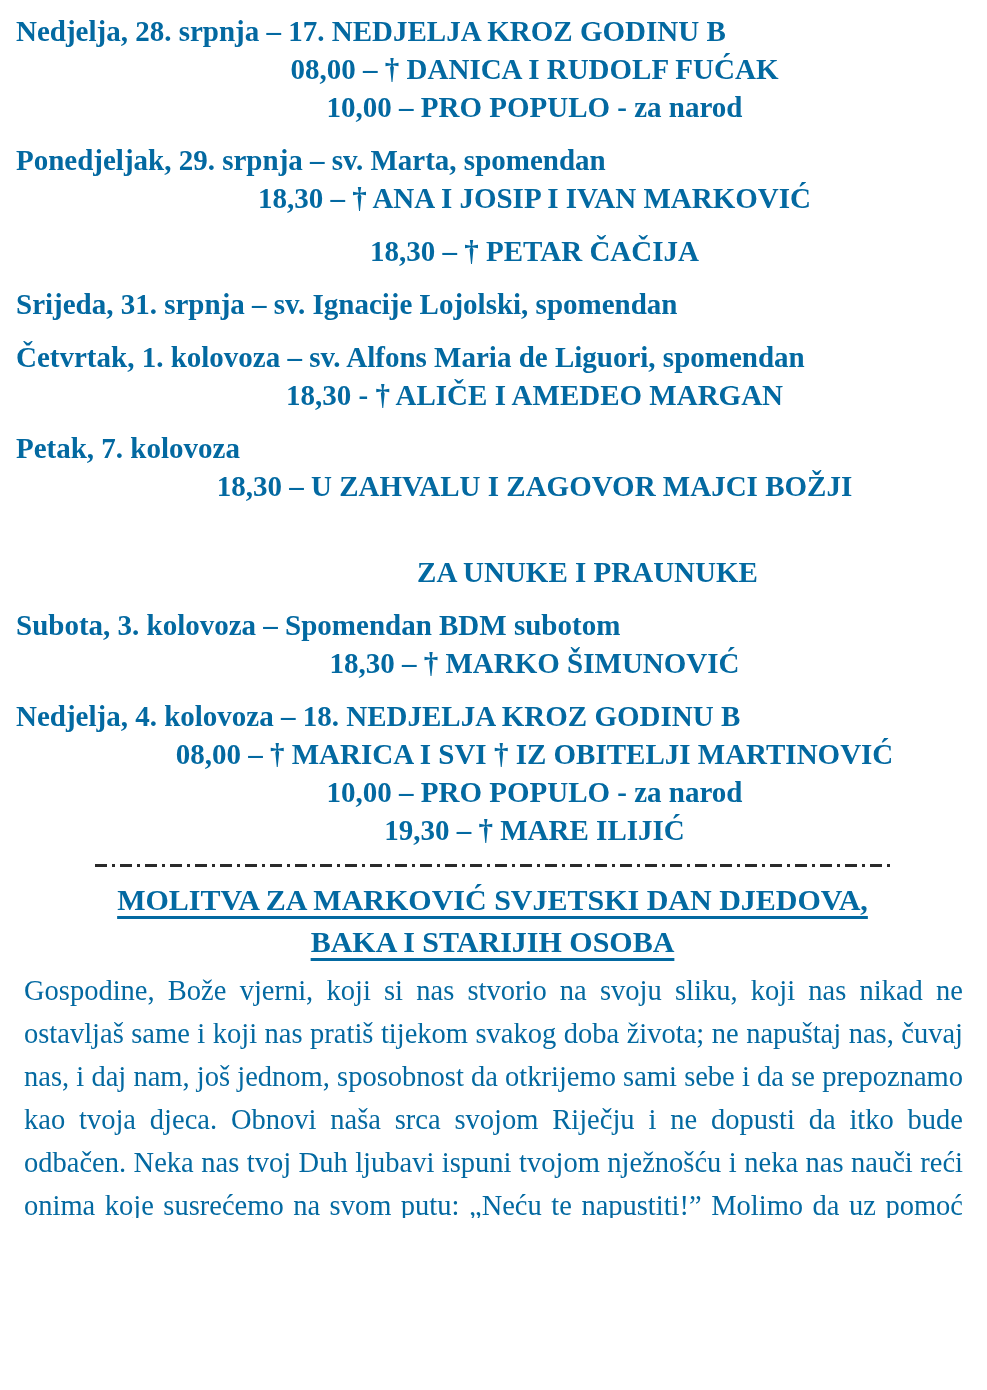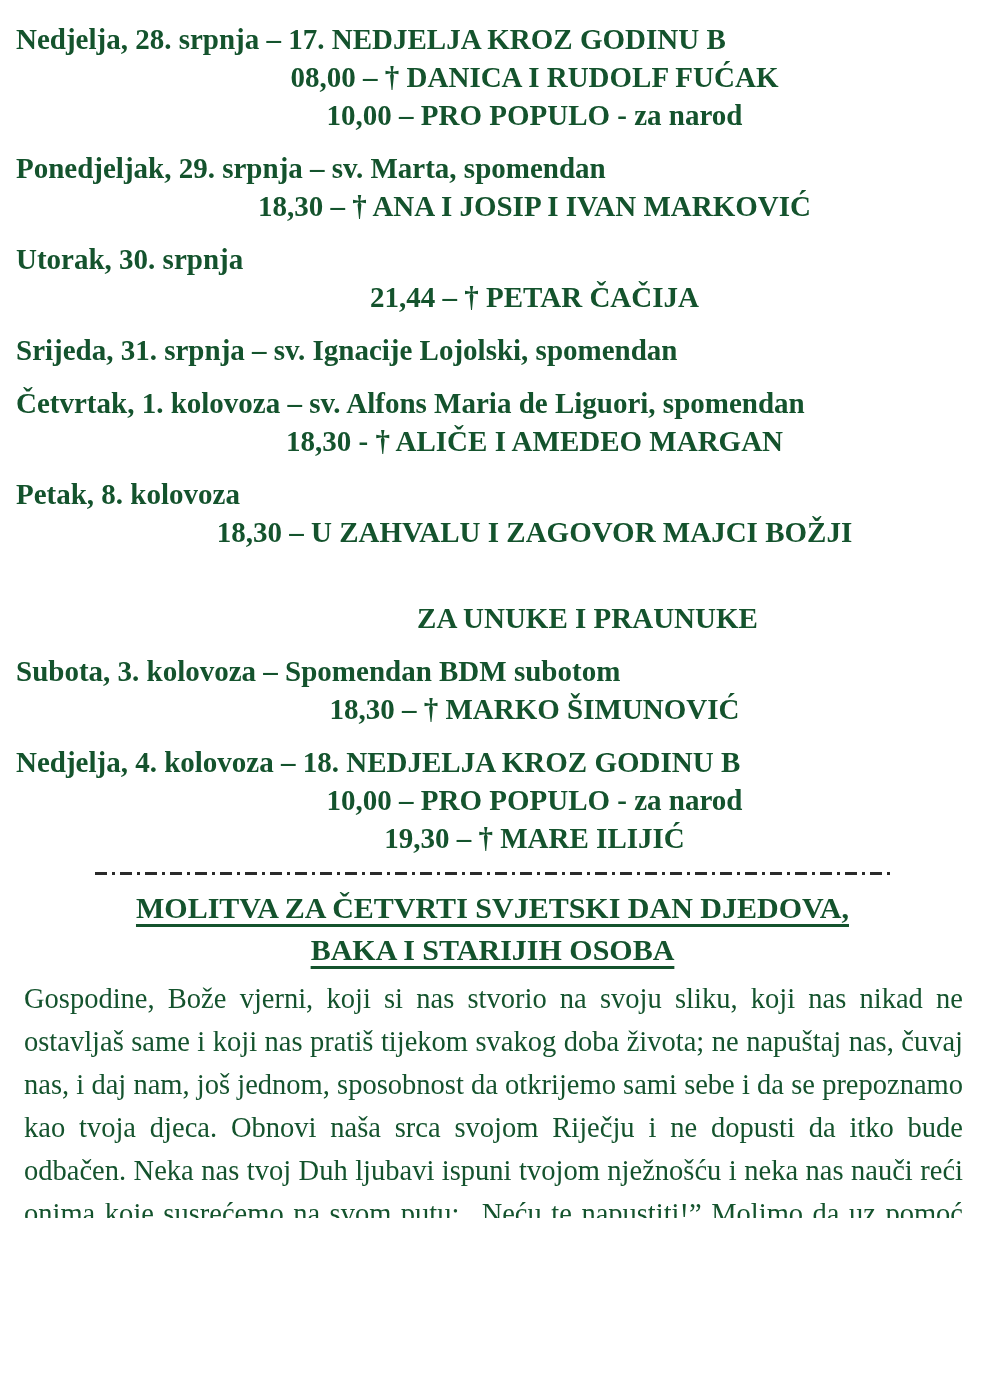--- a/index.html
+++ b/index.html
@@ -1,23 +1,23 @@
 <!DOCTYPE html>
 <html><head>
 <meta charset="utf-8">
 <style>
   html, body { margin: 0; padding: 0; background: #ffffff; }
   .page {
     width: 987px;
     height: 1218px;
     box-sizing: border-box;
     background: #ffffff;
-    color: #14532d;
+    color: #0369a1;
     font-family: "Liberation Serif", serif;
-    padding: 20px 18px 0 16px;
+    padding: 12px 18px 0 16px;
     overflow: hidden;
   }
   .schedule {
     font-weight: bold;
     font-size: 29px;
   }
   .day-block { margin-bottom: 15px; }
   .day-header { line-height: 38px; white-space: nowrap; }
   .entry { margin-left: 84px; line-height: 38px; white-space: nowrap; text-align: center; }
   .entry.continuation { margin-left: 190px; margin-top: 48px; }
@@ -64,54 +64,54 @@
       <div class="entry">08,00 – † DANICA I RUDOLF FUĆAK</div>
       <div class="entry">10,00 – PRO POPULO - za narod</div>
     </div>
 
     <div class="day-block">
       <div class="day-header">Ponedjeljak, 29. srpnja – sv. Marta, spomendan</div>
       <div class="entry">18,30 – † ANA I JOSIP I IVAN MARKOVIĆ</div>
     </div>
 
     <div class="day-block">
-      <div class="day-header">Utorak, 30. srpnja</div>
-      <div class="entry">21,44 – † PETAR ČAČIJA</div>
+      <div class="entry">18,30 – † PETAR ČAČIJA</div>
     </div>
 
     <div class="day-block">
       <div class="day-header">Srijeda, 31. srpnja – sv. Ignacije Lojolski, spomendan</div>
     </div>
 
     <div class="day-block">
       <div class="day-header">Četvrtak, 1. kolovoza – sv. Alfons Maria de Liguori, spomendan</div>
       <div class="entry">18,30 - † ALIČE I AMEDEO MARGAN</div>
     </div>
 
     <div class="day-block">
-      <div class="day-header">Petak, 8. kolovoza</div>
+      <div class="day-header">Petak, 7. kolovoza</div>
       <div class="entry">18,30 – U ZAHVALU I ZAGOVOR MAJCI BOŽJI</div>
       <div class="entry continuation">ZA UNUKE I PRAUNUKE</div>
     </div>
 
     <div class="day-block">
       <div class="day-header">Subota, 3. kolovoza – Spomendan BDM subotom</div>
       <div class="entry">18,30 – † MARKO ŠIMUNOVIĆ</div>
     </div>
 
     <div class="day-block">
       <div class="day-header">Nedjelja, 4. kolovoza – 18. NEDJELJA KROZ GODINU B</div>
+      <div class="entry">08,00 – † MARICA I SVI † IZ OBITELJI MARTINOVIĆ</div>
       <div class="entry">10,00 – PRO POPULO - za narod</div>
       <div class="entry">19,30 – † MARE ILIJIĆ</div>
     </div>
 
   </div>
 
   <div class="separator"></div>
 
   <div class="prayer-title">
-    <div><span class="underlined">MOLITVA ZA ČETVRTI SVJETSKI DAN DJEDOVA,</span></div>
+    <div><span class="underlined">MOLITVA ZA MARKOVIĆ SVJETSKI DAN DJEDOVA,</span></div>
     <div><span class="underlined">BAKA I STARIJIH OSOBA</span></div>
   </div>
 
   <p class="prayer-body">Gospodine, Bože vjerni, koji si nas stvorio na svoju sliku, koji nas nikad ne ostavljaš same i koji nas pratiš tijekom svakog doba života; ne napuštaj nas, čuvaj nas, i daj nam, još jednom, sposobnost da otkrijemo sami sebe i da se prepoznamo kao tvoja djeca. Obnovi naša srca svojom Riječju i ne dopusti da itko bude odbačen. Neka nas tvoj Duh ljubavi ispuni tvojom nježnošću i neka nas nauči reći onima koje susrećemo na svom putu: „Neću te napustiti!” Molimo da uz pomoć tvoga ljubljenog Sina, ne izgubimo osjećaj za bratstvo i ne suobličimo se tuzi usamljenosti. Pomozi nam da gledamo u budućnost s novom nadom, i učini da Svjetski dan djedova, baka i starijih osoba bude dan bez samoće i da obiluje prvinama tvoga mira. Amen.</p>
 
 </div>
 
 </body></html>

